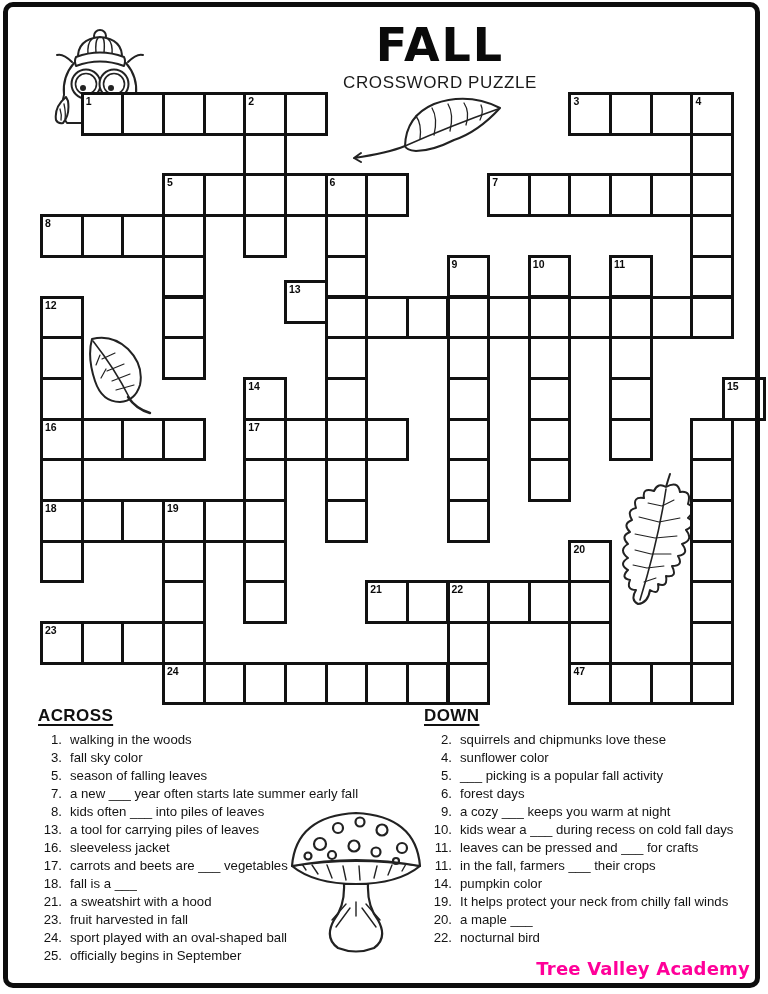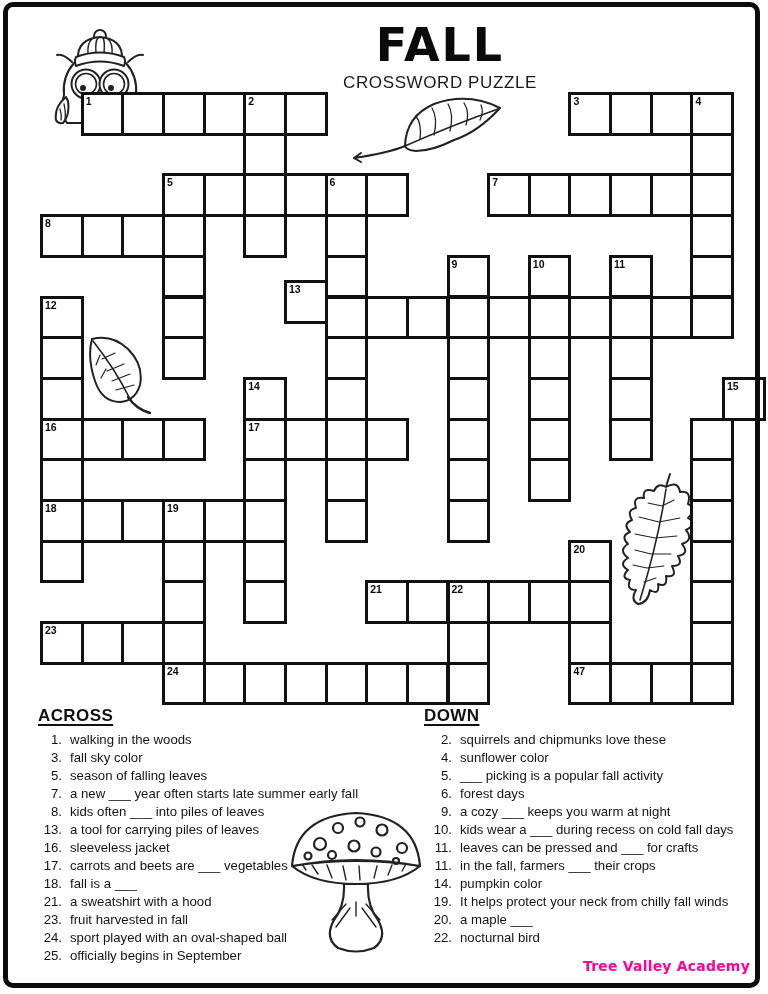--- a/index.html
+++ b/index.html
@@ -31,21 +31,21 @@
   #down-col{left:424px;width:340px;}
   .clue-heading{margin:0 0 5px 0;font-size:17px;font-weight:bold;letter-spacing:0.4px;
         text-decoration:underline;text-decoration-thickness:2px;text-underline-offset:3px;}
   .clue-list{margin:0;padding:0;list-style:none;}
   .clue-row{display:flex;font-size:13.2px;line-height:18px;color:#141414;}
   .clue-num{flex:0 0 24px;text-align:right;margin-right:8px;}
   #down-col .clue-num{flex:0 0 28px;}
   .clue-text{white-space:nowrap;}
 
   
-  .brand{position:absolute;right:18px;top:958px;font-size:14px;font-weight:bold;
+  .brand{position:absolute;right:18px;top:958px;font-size:18px;font-weight:bold;
          letter-spacing:0.2px;z-index:20;font-family:"DejaVu Sans",sans-serif;}
 </style>
 </head>
 <body>
 
 <div class="page">
 
   <div class="illus" style="left:50px;top:27px;width:100px;height:98px;">
     <svg width="100" height="98" viewBox="0 0 100 98" fill="none" stroke="#222" stroke-width="2" stroke-linecap="round" stroke-linejoin="round">
       <path d="M24,36 Q12,50 14,68 Q9,86 17,96 L83,96 Q91,86 86,68 Q88,50 76,36 Q63,27 50,27 Q37,27 24,36 Z" fill="#fff"></path>

